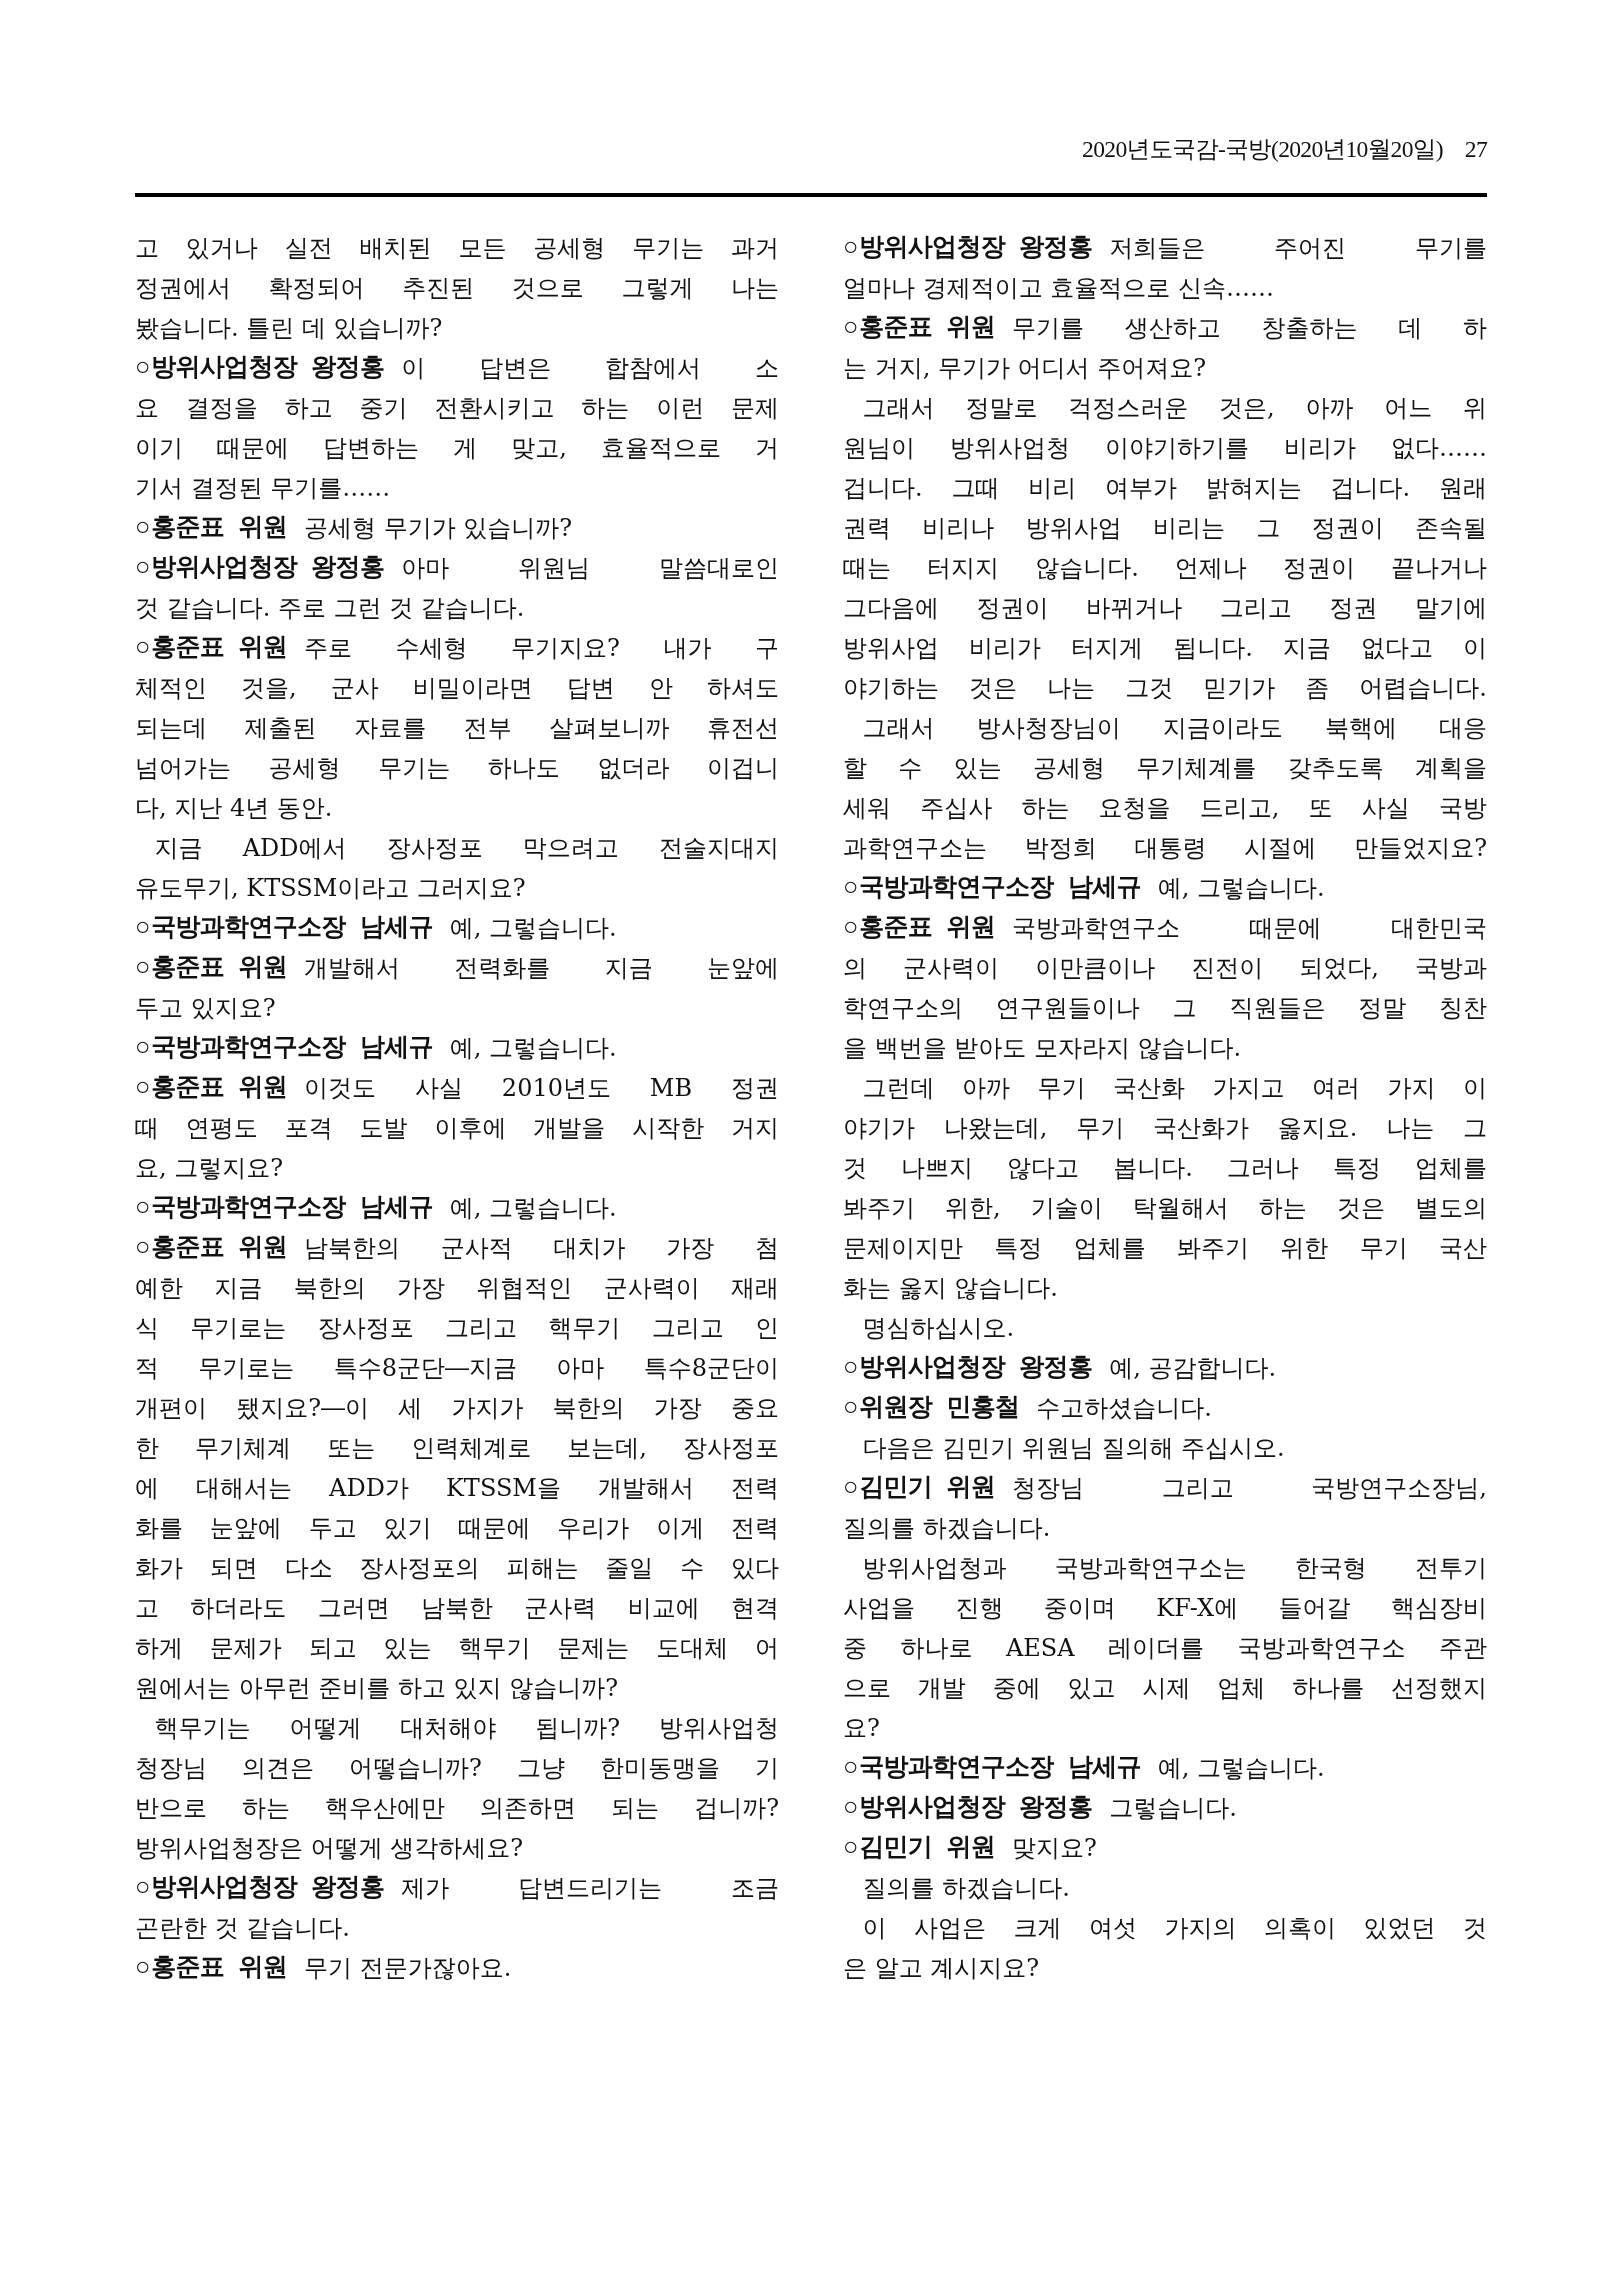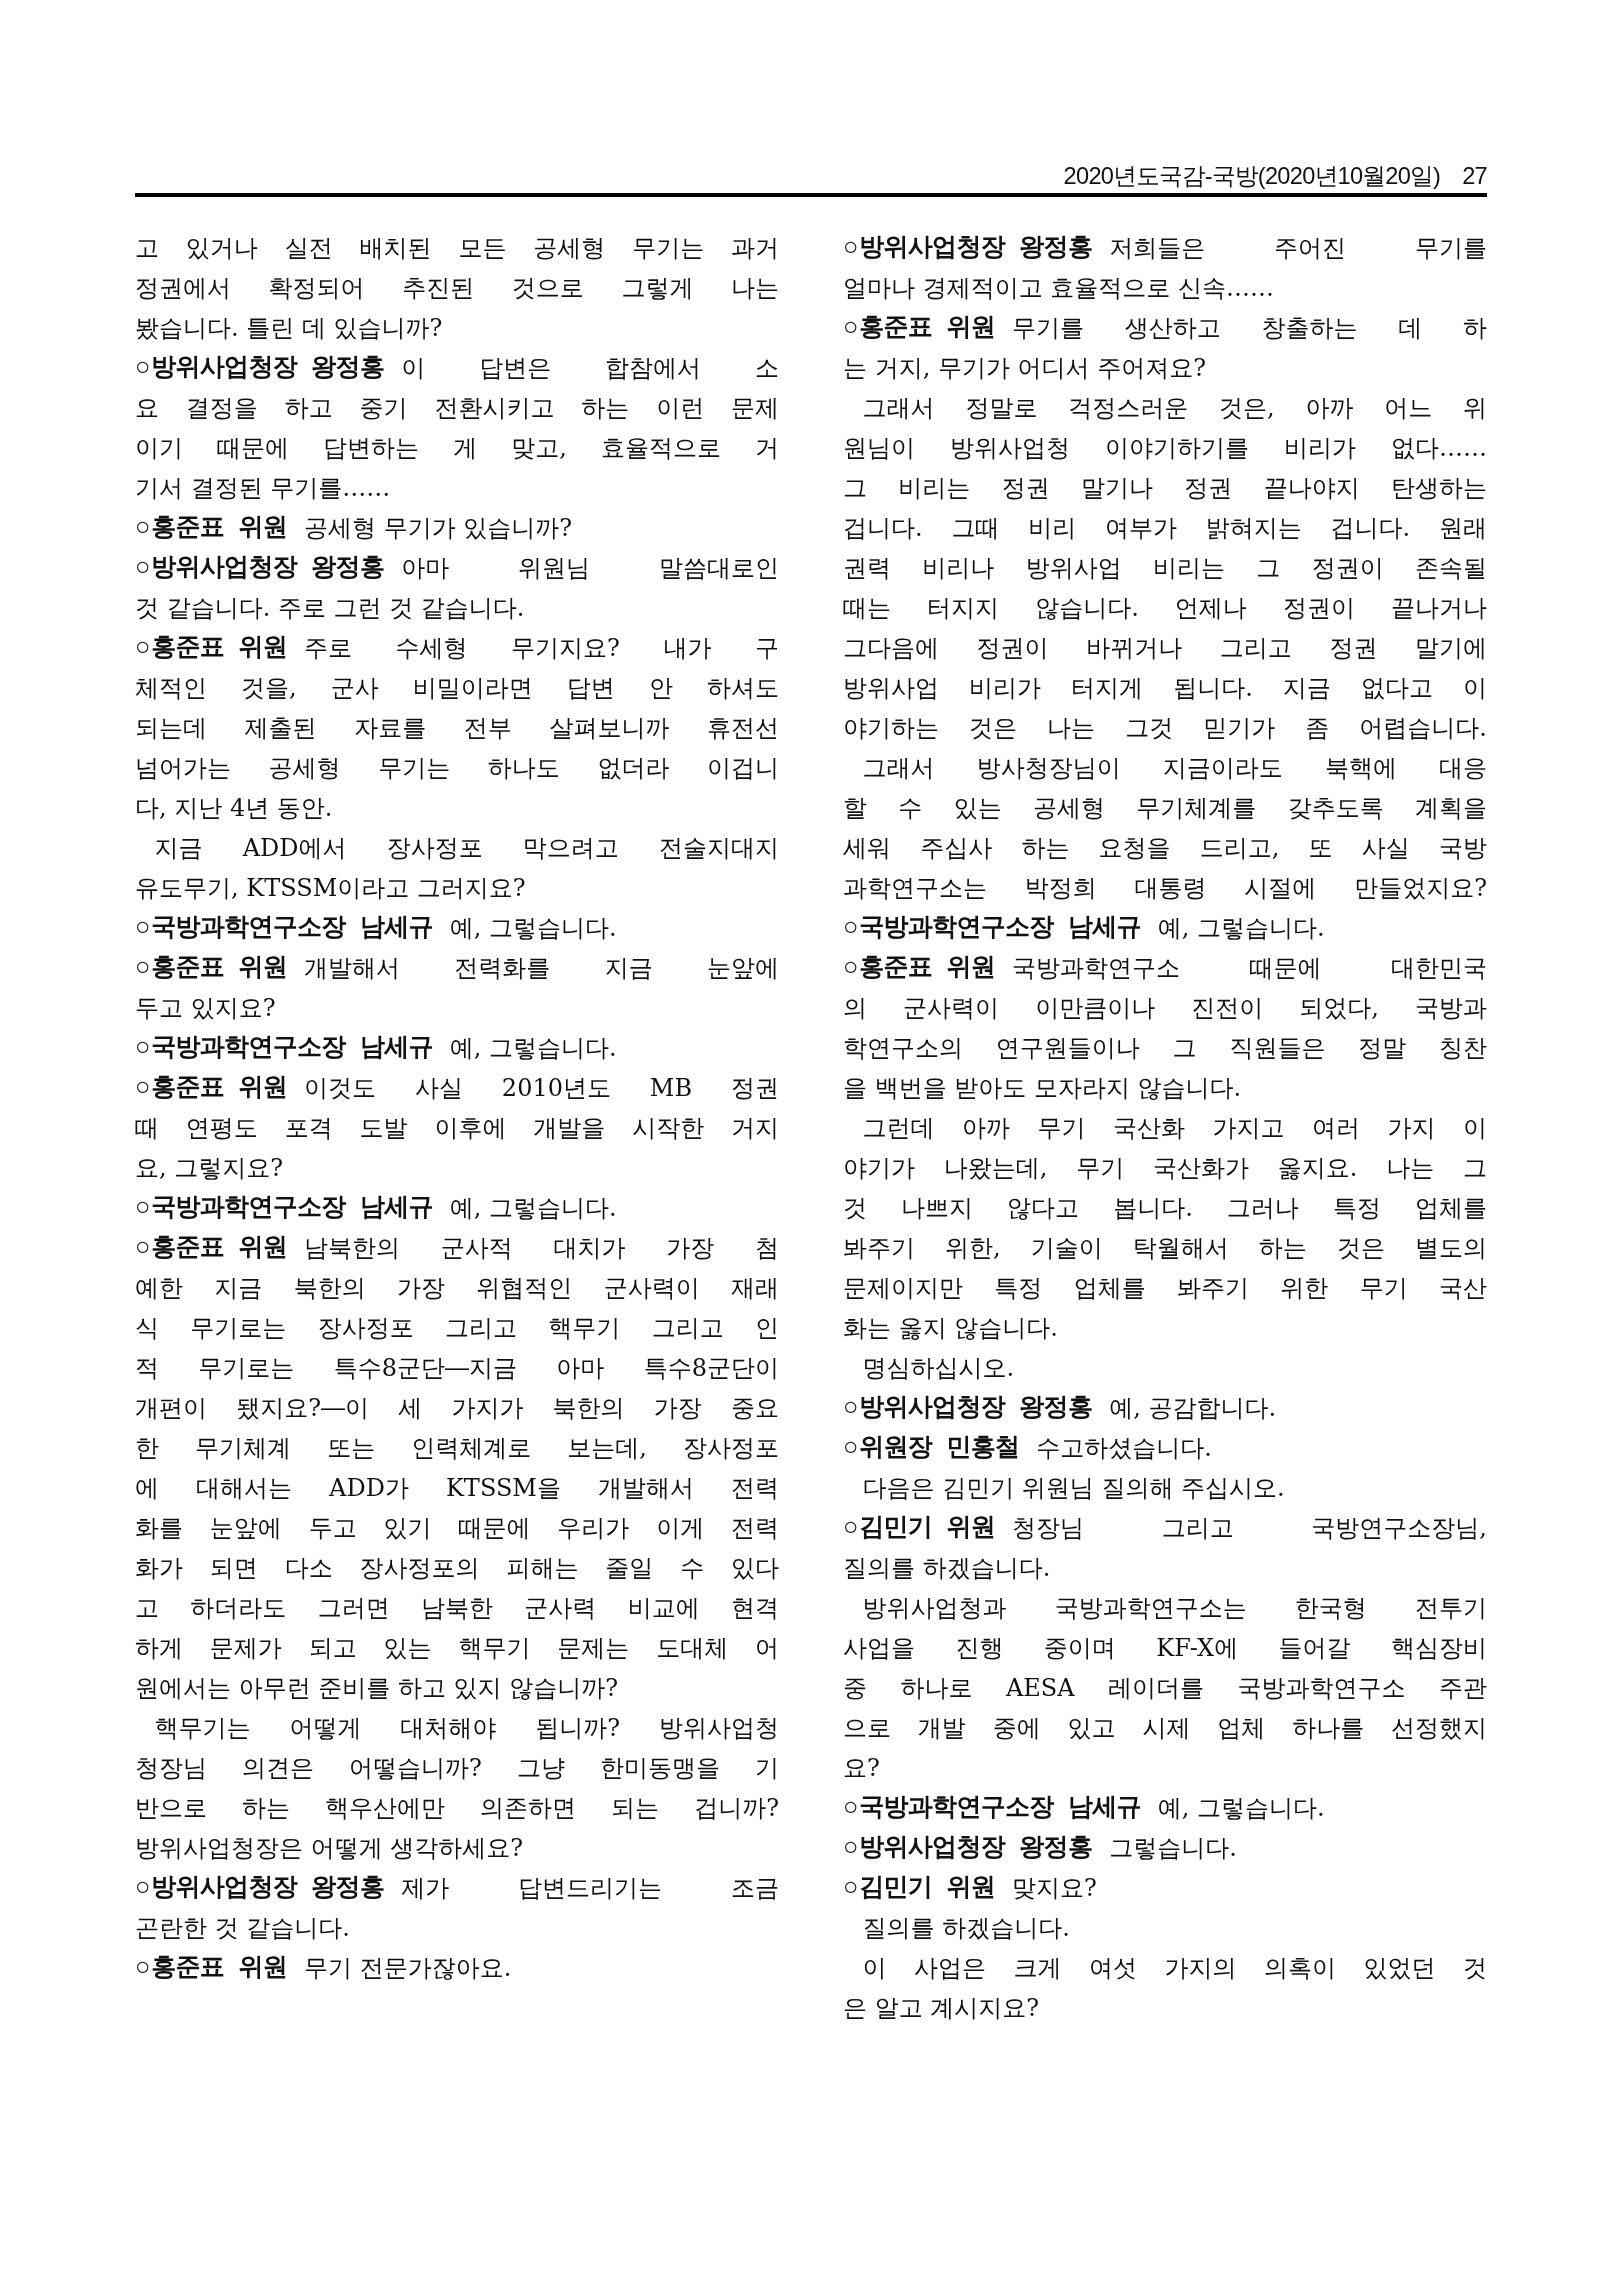--- a/index.html
+++ b/index.html
@@ -1,19 +1,19 @@
 <!DOCTYPE html>
 <html style="font-size:10.5px"><head>
 <meta charset="utf-8">
 <style>
   html, body { margin: 0; padding: 0; background: #ffffff; }
   body { width: 1622px; height: 2295px; position: relative; overflow: hidden; color: #111; }
   .header {
-    position: absolute; left: 135px; width: 1352px; top: 160px; height: 33px;
-    text-align: right; font-family: Liberation Sans, sans-serif;
+    position: absolute; left: 135px; width: 1352px; top: 133px; height: 33px;
+    text-align: right; font-family: Liberation Serif, serif;
     font-size: 23.6px; letter-spacing: -0.7px; color: #111; white-space: nowrap;
   }
   .header .page-num { display: inline-block; margin-left: 22px; }
   .rule { position: absolute; left: 135px; width: 1352px; top: 193px; height: 3.9px; background: #000; }
   .col { position: absolute; top: 228px; width: 644px; }
   .col.left { left: 135px; }
   .col.right { left: 843px; }
   .line {
     height: 40px; line-height: 40px; font-family: "DejaVu Serif", "Liberation Serif", serif;
     font-size: 24px; white-space: nowrap; overflow: visible; display: flex; align-items: center;
@@ -196,23 +196,20 @@
     <div class="line">
       <span class="txt">는 거지, 무기가 어디서 주어져요?</span>
     </div>
     <div class="line j indent">
       <span class="txt">그래서 정말로 걱정스러운 것은, 아까 어느 위</span>
     </div>
     <div class="line j">
       <span class="txt">원님이 방위사업청 이야기하기를 비리가 없다……</span>
     </div>
     <div class="line j">
-      <span class="txt">그 비리는 정권 말기나 정권 끝나야지 탄생하는</span>
-    </div>
-    <div class="line j">
       <span class="txt">겁니다. 그때 비리 여부가 밝혀지는 겁니다. 원래</span>
     </div>
     <div class="line j">
       <span class="txt">권력 비리나 방위사업 비리는 그 정권이 존속될</span>
     </div>
     <div class="line j">
       <span class="txt">때는 터지지 않습니다. 언제나 정권이 끝나거나</span>
     </div>
     <div class="line j">
       <span class="txt">그다음에 정권이 바뀌거나 그리고 정권 말기에</span>

